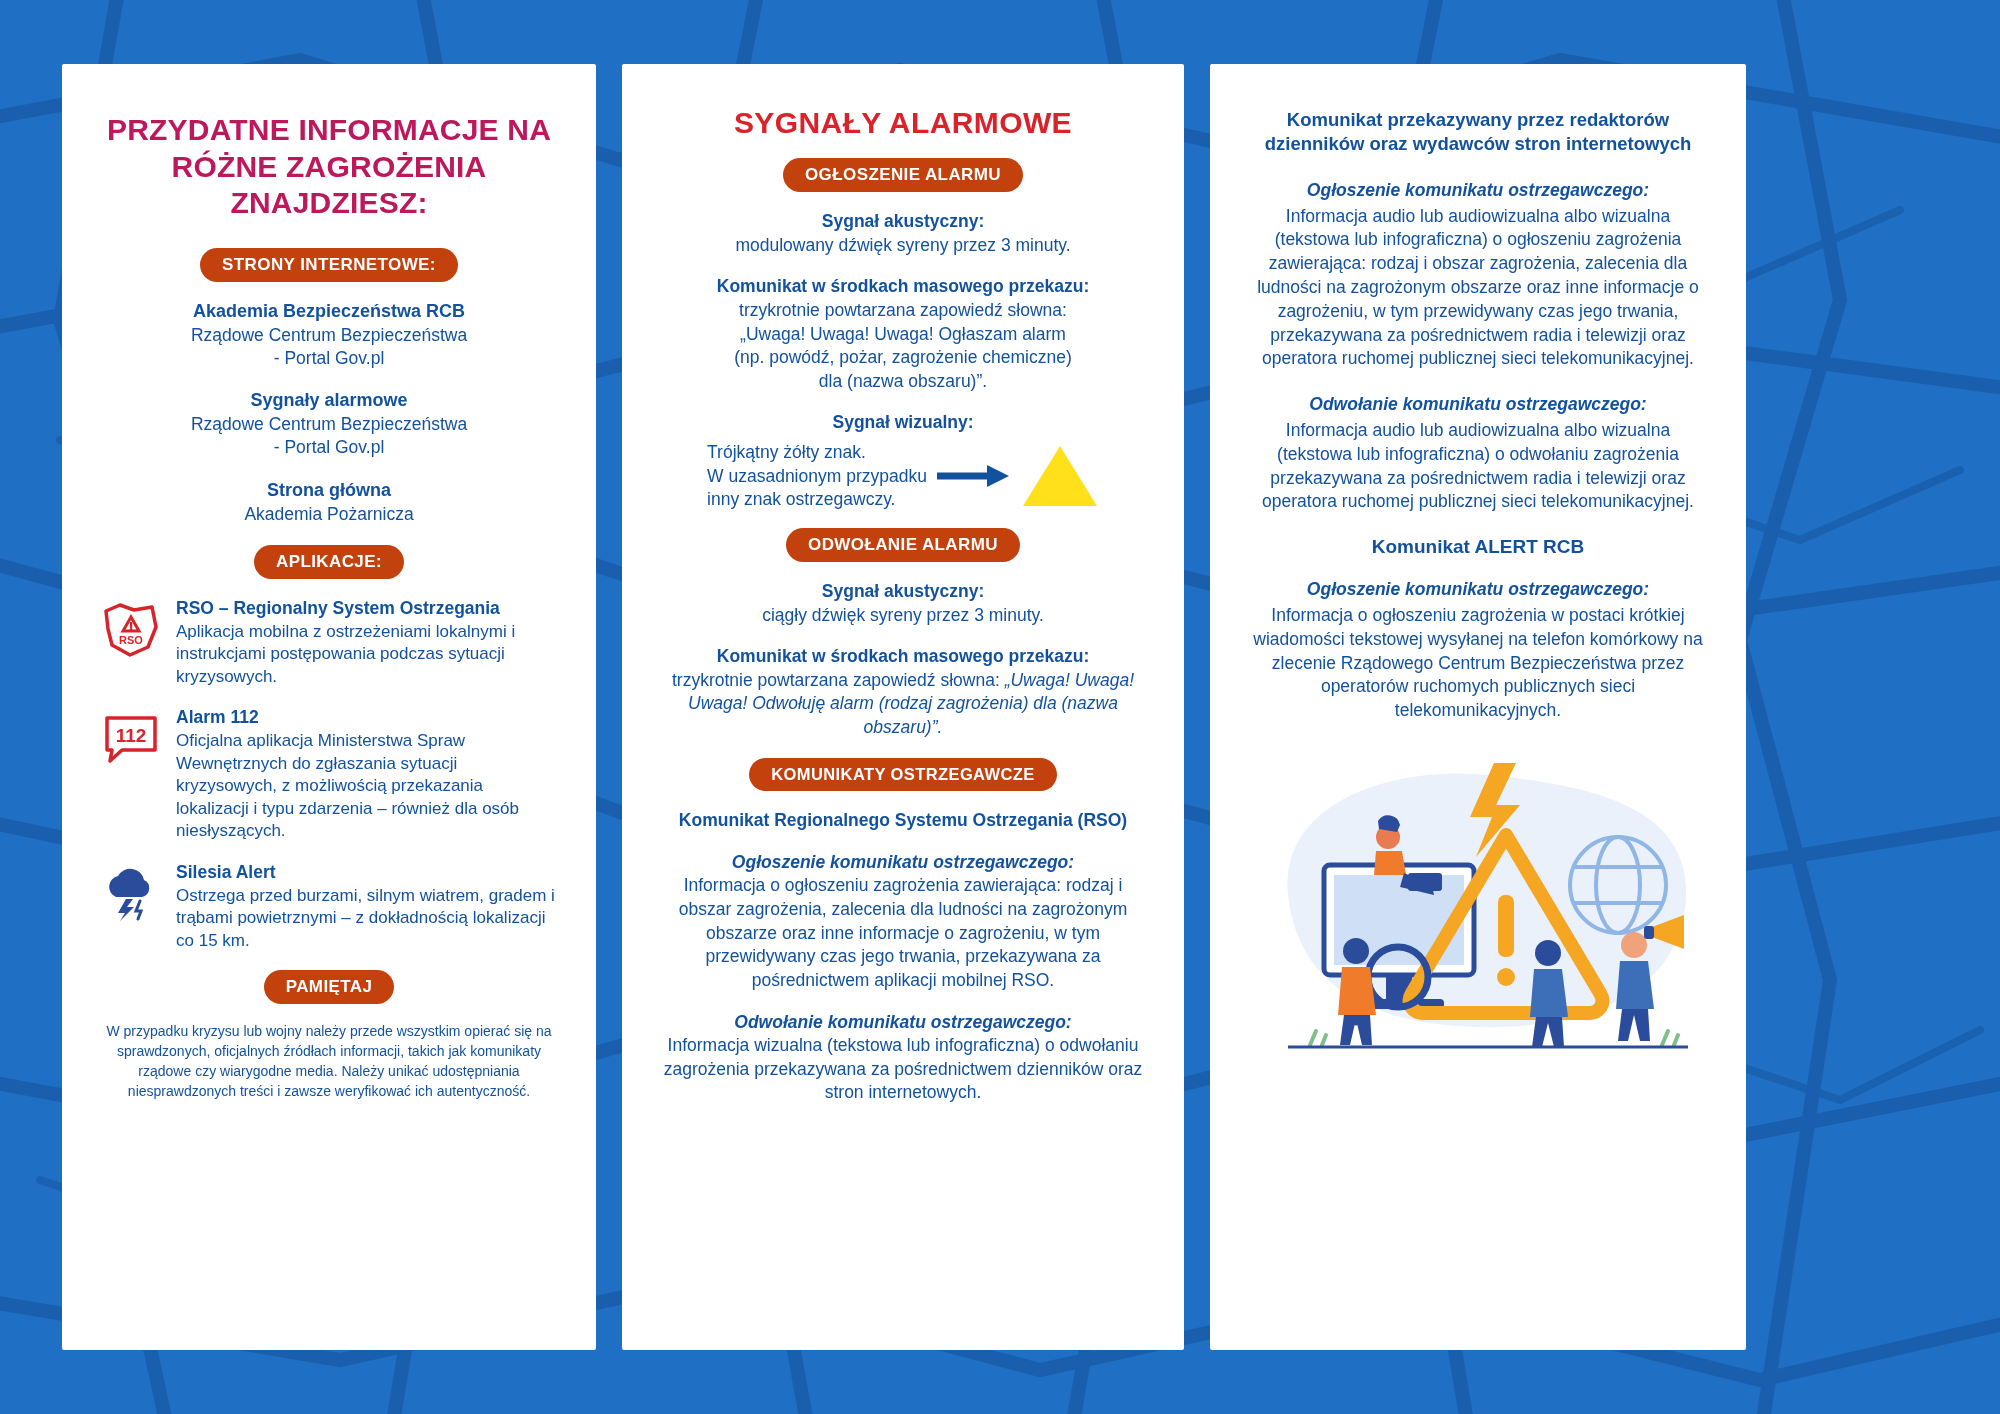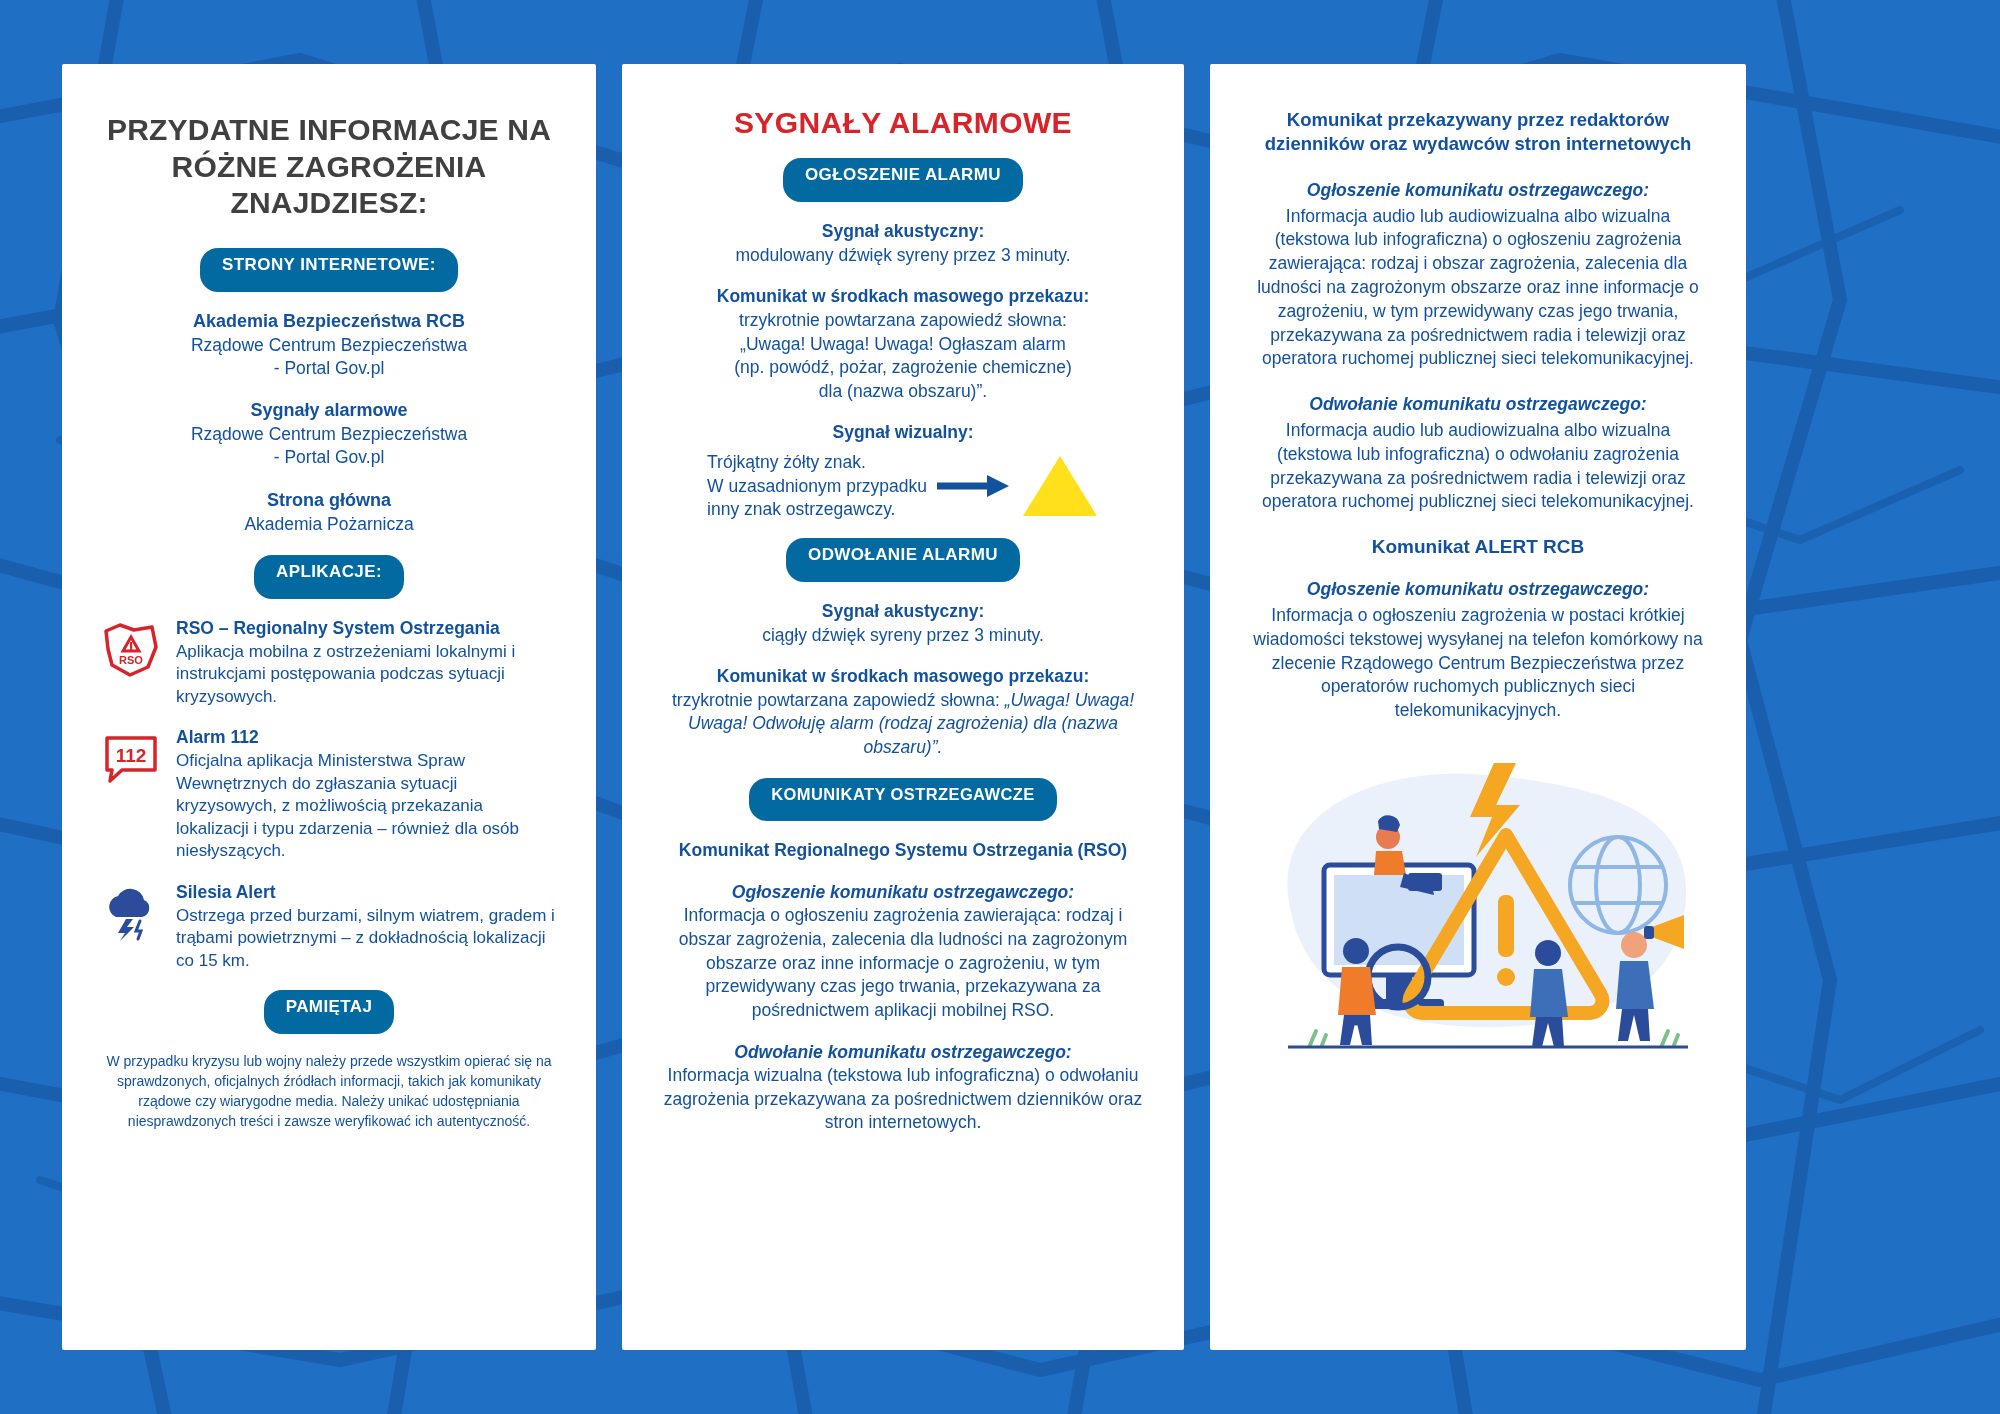--- a/index.html
+++ b/index.html
@@ -32,47 +32,47 @@
     padding: 34px 38px 22px 38px;
     overflow: hidden;
     position: relative;
   }
   .panel-1 { flex: 0 0 534px; }
   .panel-2 { flex: 0 0 562px; }
   .panel-3 { flex: 0 0 536px; }
 
   
   .title-blue {
-    color: #404040;
+    color: #be185d;
     font-size: 30px;
     font-weight: bold;
     text-align: center;
     line-height: 1.22;
     letter-spacing: .2px;
     margin: 14px 0 26px;
   }
   .title-red {
     color: #d8232a;
     font-size: 30px;
     font-weight: bold;
     text-align: center;
     letter-spacing: .4px;
     margin: 8px 0 18px;
   }
   .pill {
     display: block;
     margin: 0 auto 18px;
-    background: #0369a1;
+    background: #c2410c;
     color: #ffffff;
     font-weight: bold;
     font-size: 17px;
     letter-spacing: .4px;
     text-align: left;
     border-radius: 18px;
-    padding: 8px 22px 19px;
+    padding: 8px 22px 9px;
     width: fit-content;
     line-height: 1;
   }
   .pill.small { font-size: 16.5px; }
   .b { font-weight: bold; }
   .i { font-style: italic; }
 
   .block {
     color: #12519e;
     font-size: 17.5px;

